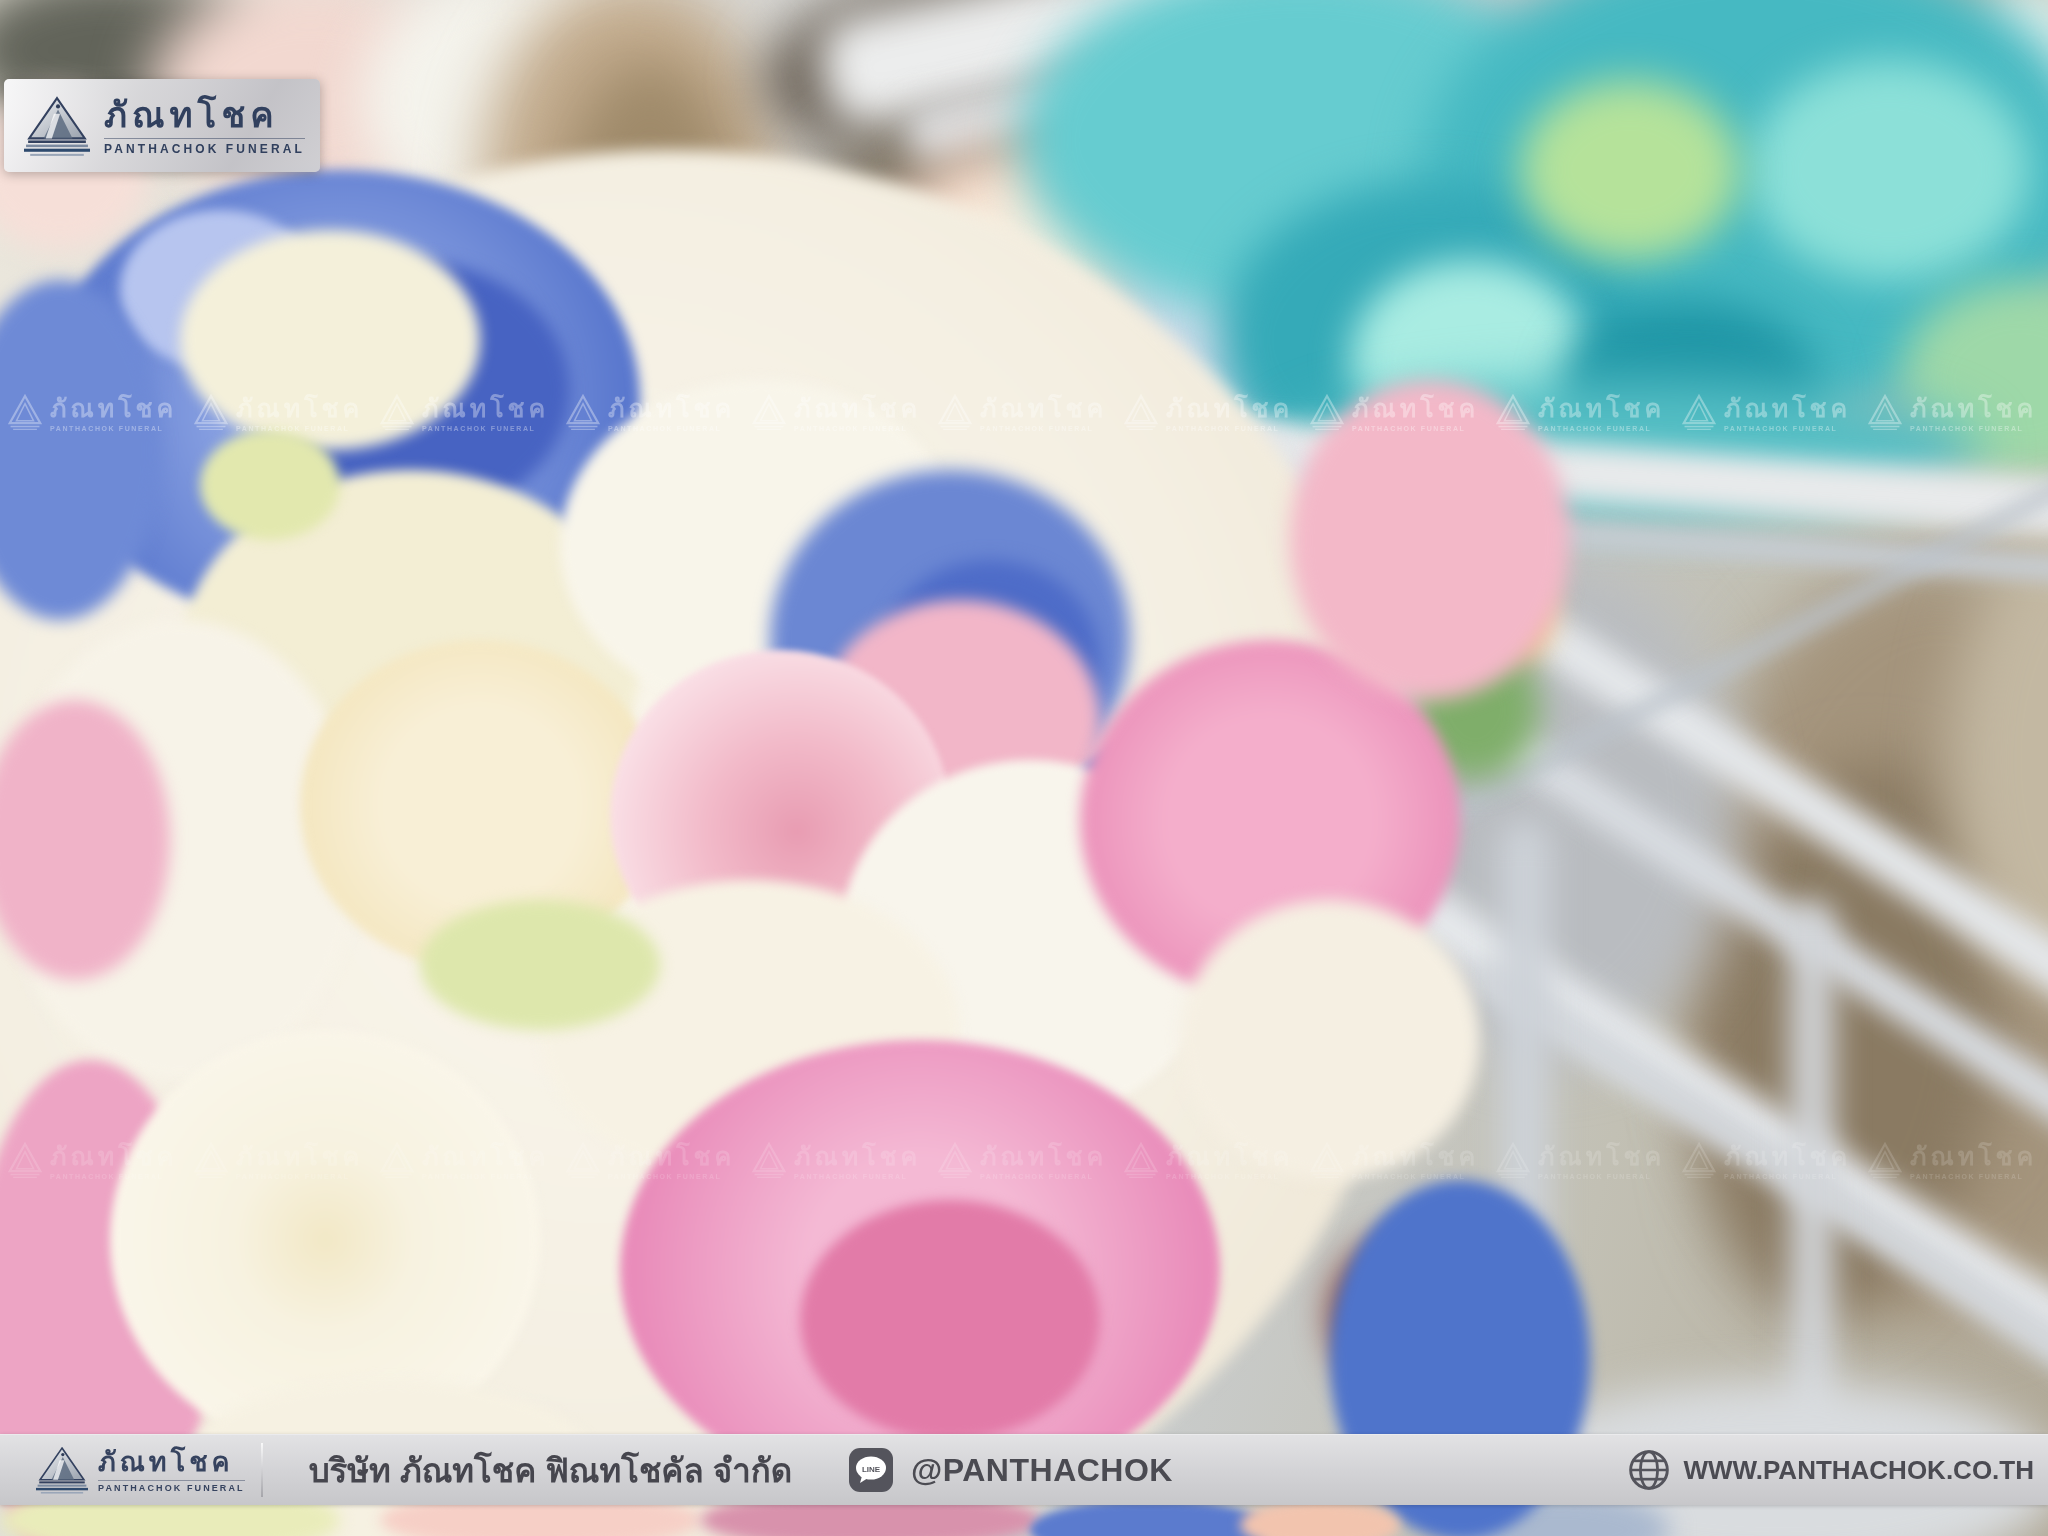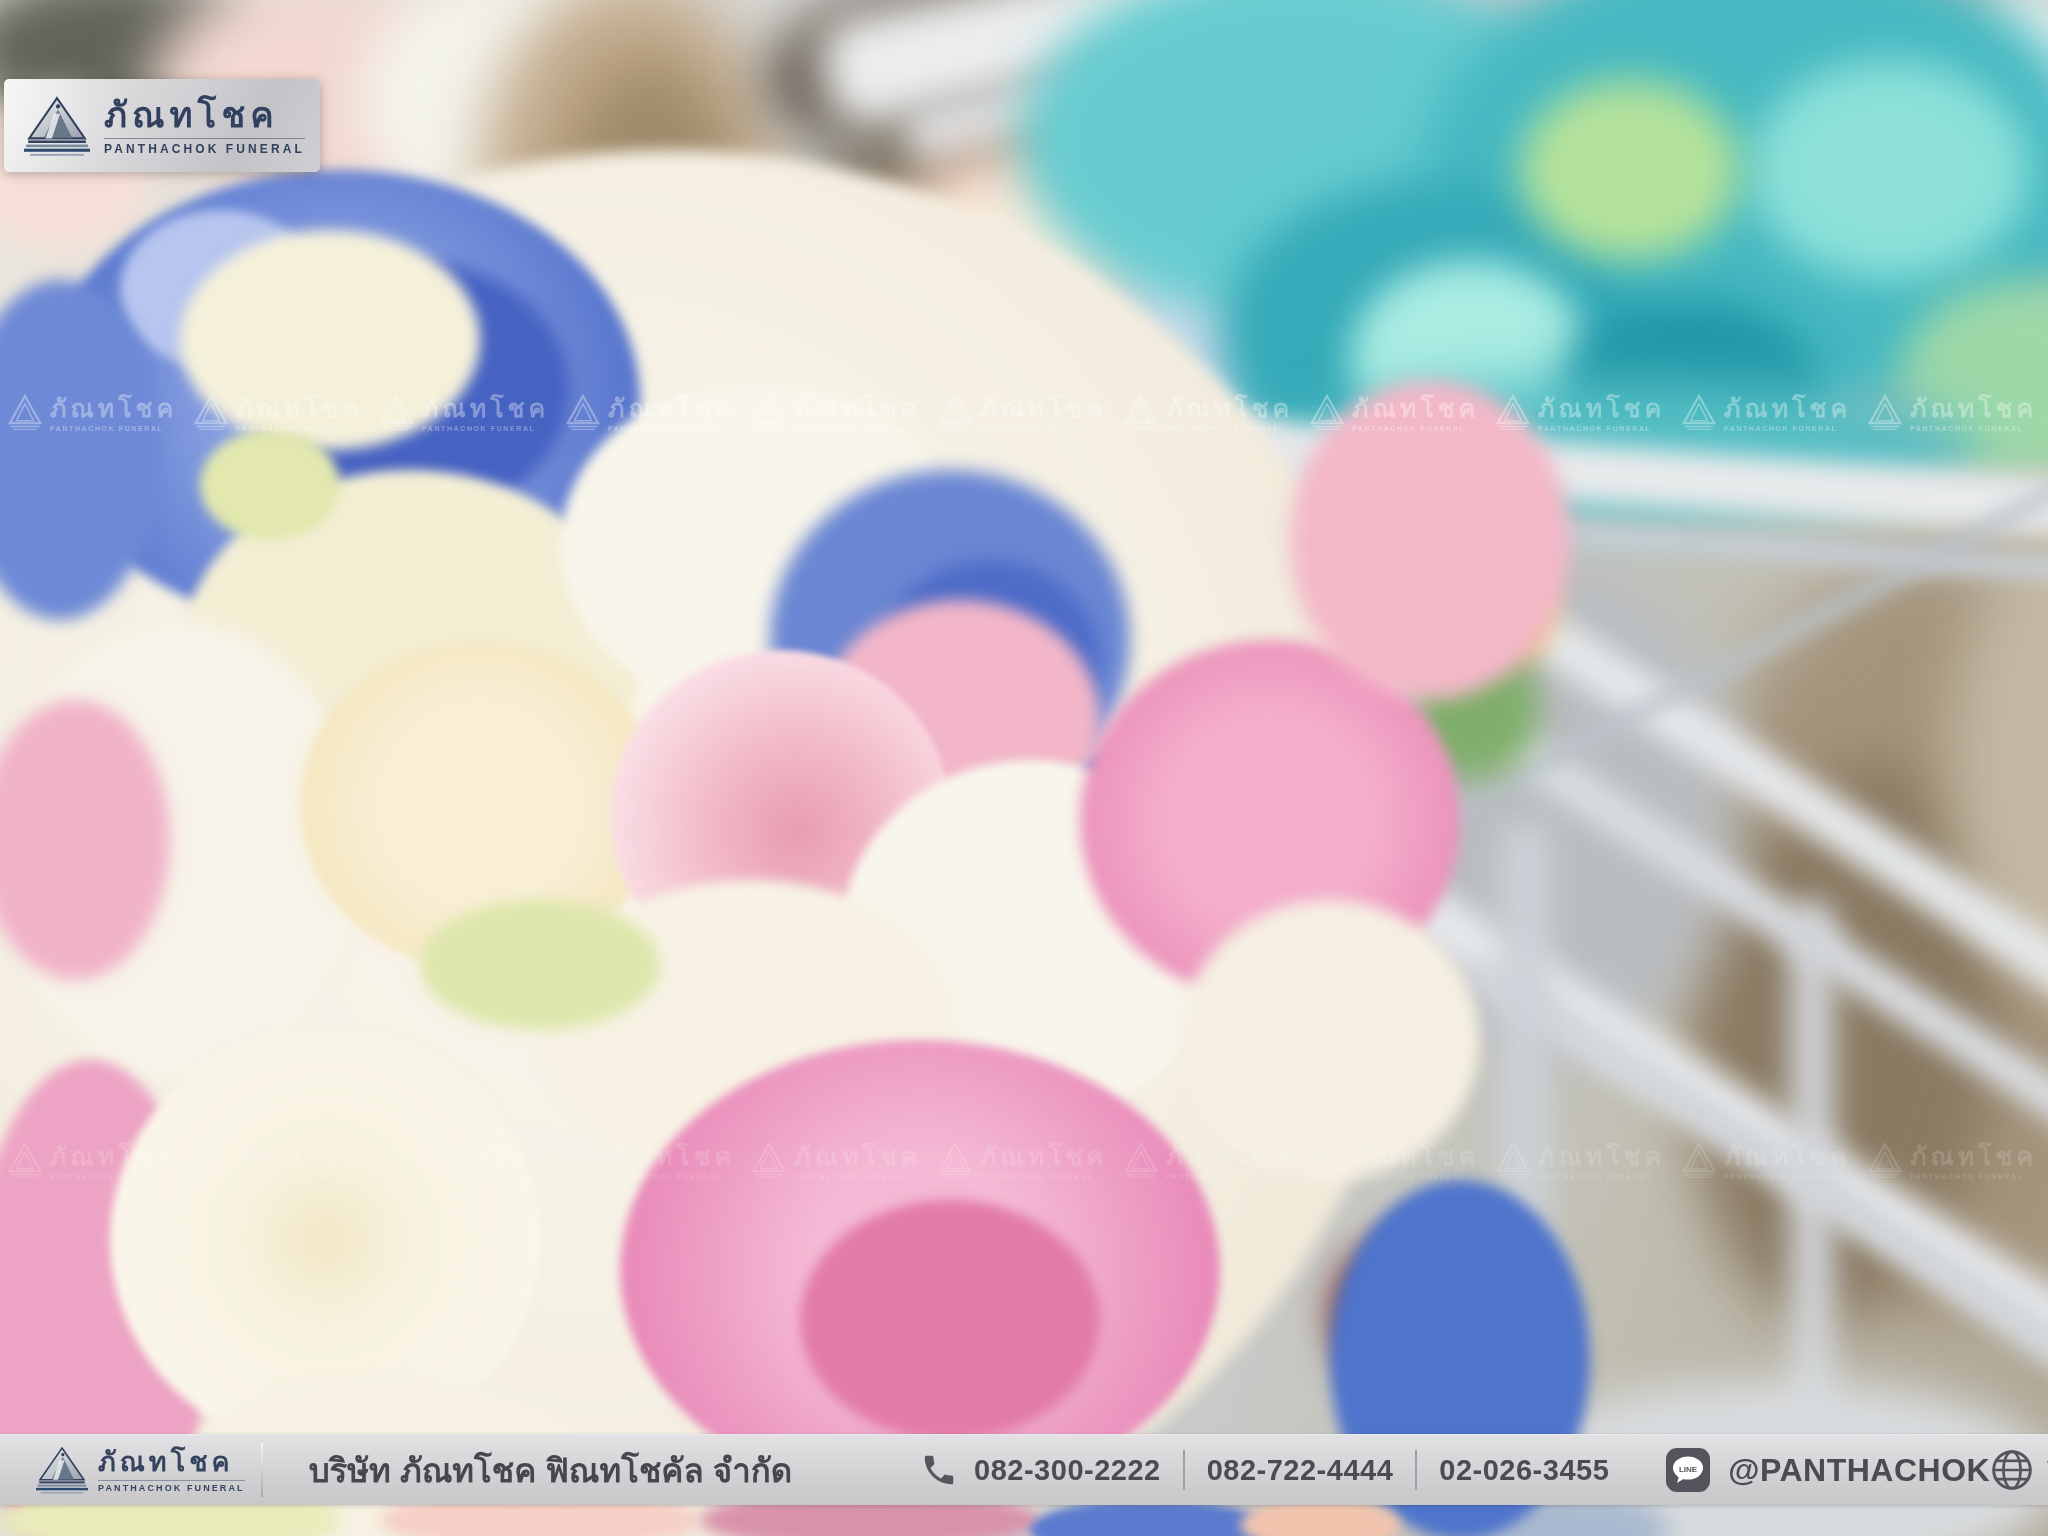--- a/index.html
+++ b/index.html
@@ -465,30 +465,20 @@
         <span class="f-thai">ภัณทโชค</span>
         <span class="f-rule"></span>
         <span class="f-latin">PANTHACHOK FUNERAL</span>
       </div>
     </div>
 
     <span class="v-div"></span>
 
     <span class="company">บริษัท ภัณทโชค ฟิณทโชคัล จำกัด</span>
 
-    <div class="phone-group">
-      <svg class="phone-ic" viewBox="0 0 24 24" aria-hidden="true">
-        <path fill="#55555c" d="M6.62 10.79c1.44 2.83 3.76 5.14 6.59 6.59l2.2-2.2c.27-.27.67-.36 1.02-.24 1.12.37 2.33.57 3.57.57.55 0 1 .45 1 1V20c0 .55-.45 1-1 1-9.39 0-17-7.61-17-17 0-.55.45-1 1-1h3.5c.55 0 1 .45 1 1 0 1.25.2 2.45.57 3.57.11.35.03.74-.25 1.02l-2.2 2.2z"></path>
-      </svg>
-      <span class="pnum">082-300-2222</span>
-      <span class="p-div"></span>
-      <span class="pnum">082-722-4444</span>
-      <span class="p-div"></span>
-      <span class="pnum">02-026-3455</span>
-    </div>
 
     <div class="line-group">
       <svg class="line-ic" viewBox="0 0 46 46" aria-hidden="true">
         <rect x="1" y="1" width="44" height="44" rx="11" fill="#54545c"></rect>
         <ellipse cx="23" cy="21" rx="15" ry="11.5" fill="#ffffff"></ellipse>
         <polygon points="14,29 12,36 20,31" fill="#ffffff"></polygon>
         <text x="23" y="24.5" text-anchor="middle" font-family="Liberation Sans, DejaVu Sans, sans-serif" font-size="8" font-weight="bold" fill="#54545c">LINE</text>
       </svg>
       <span class="handle">@PANTHACHOK</span>
     </div>

